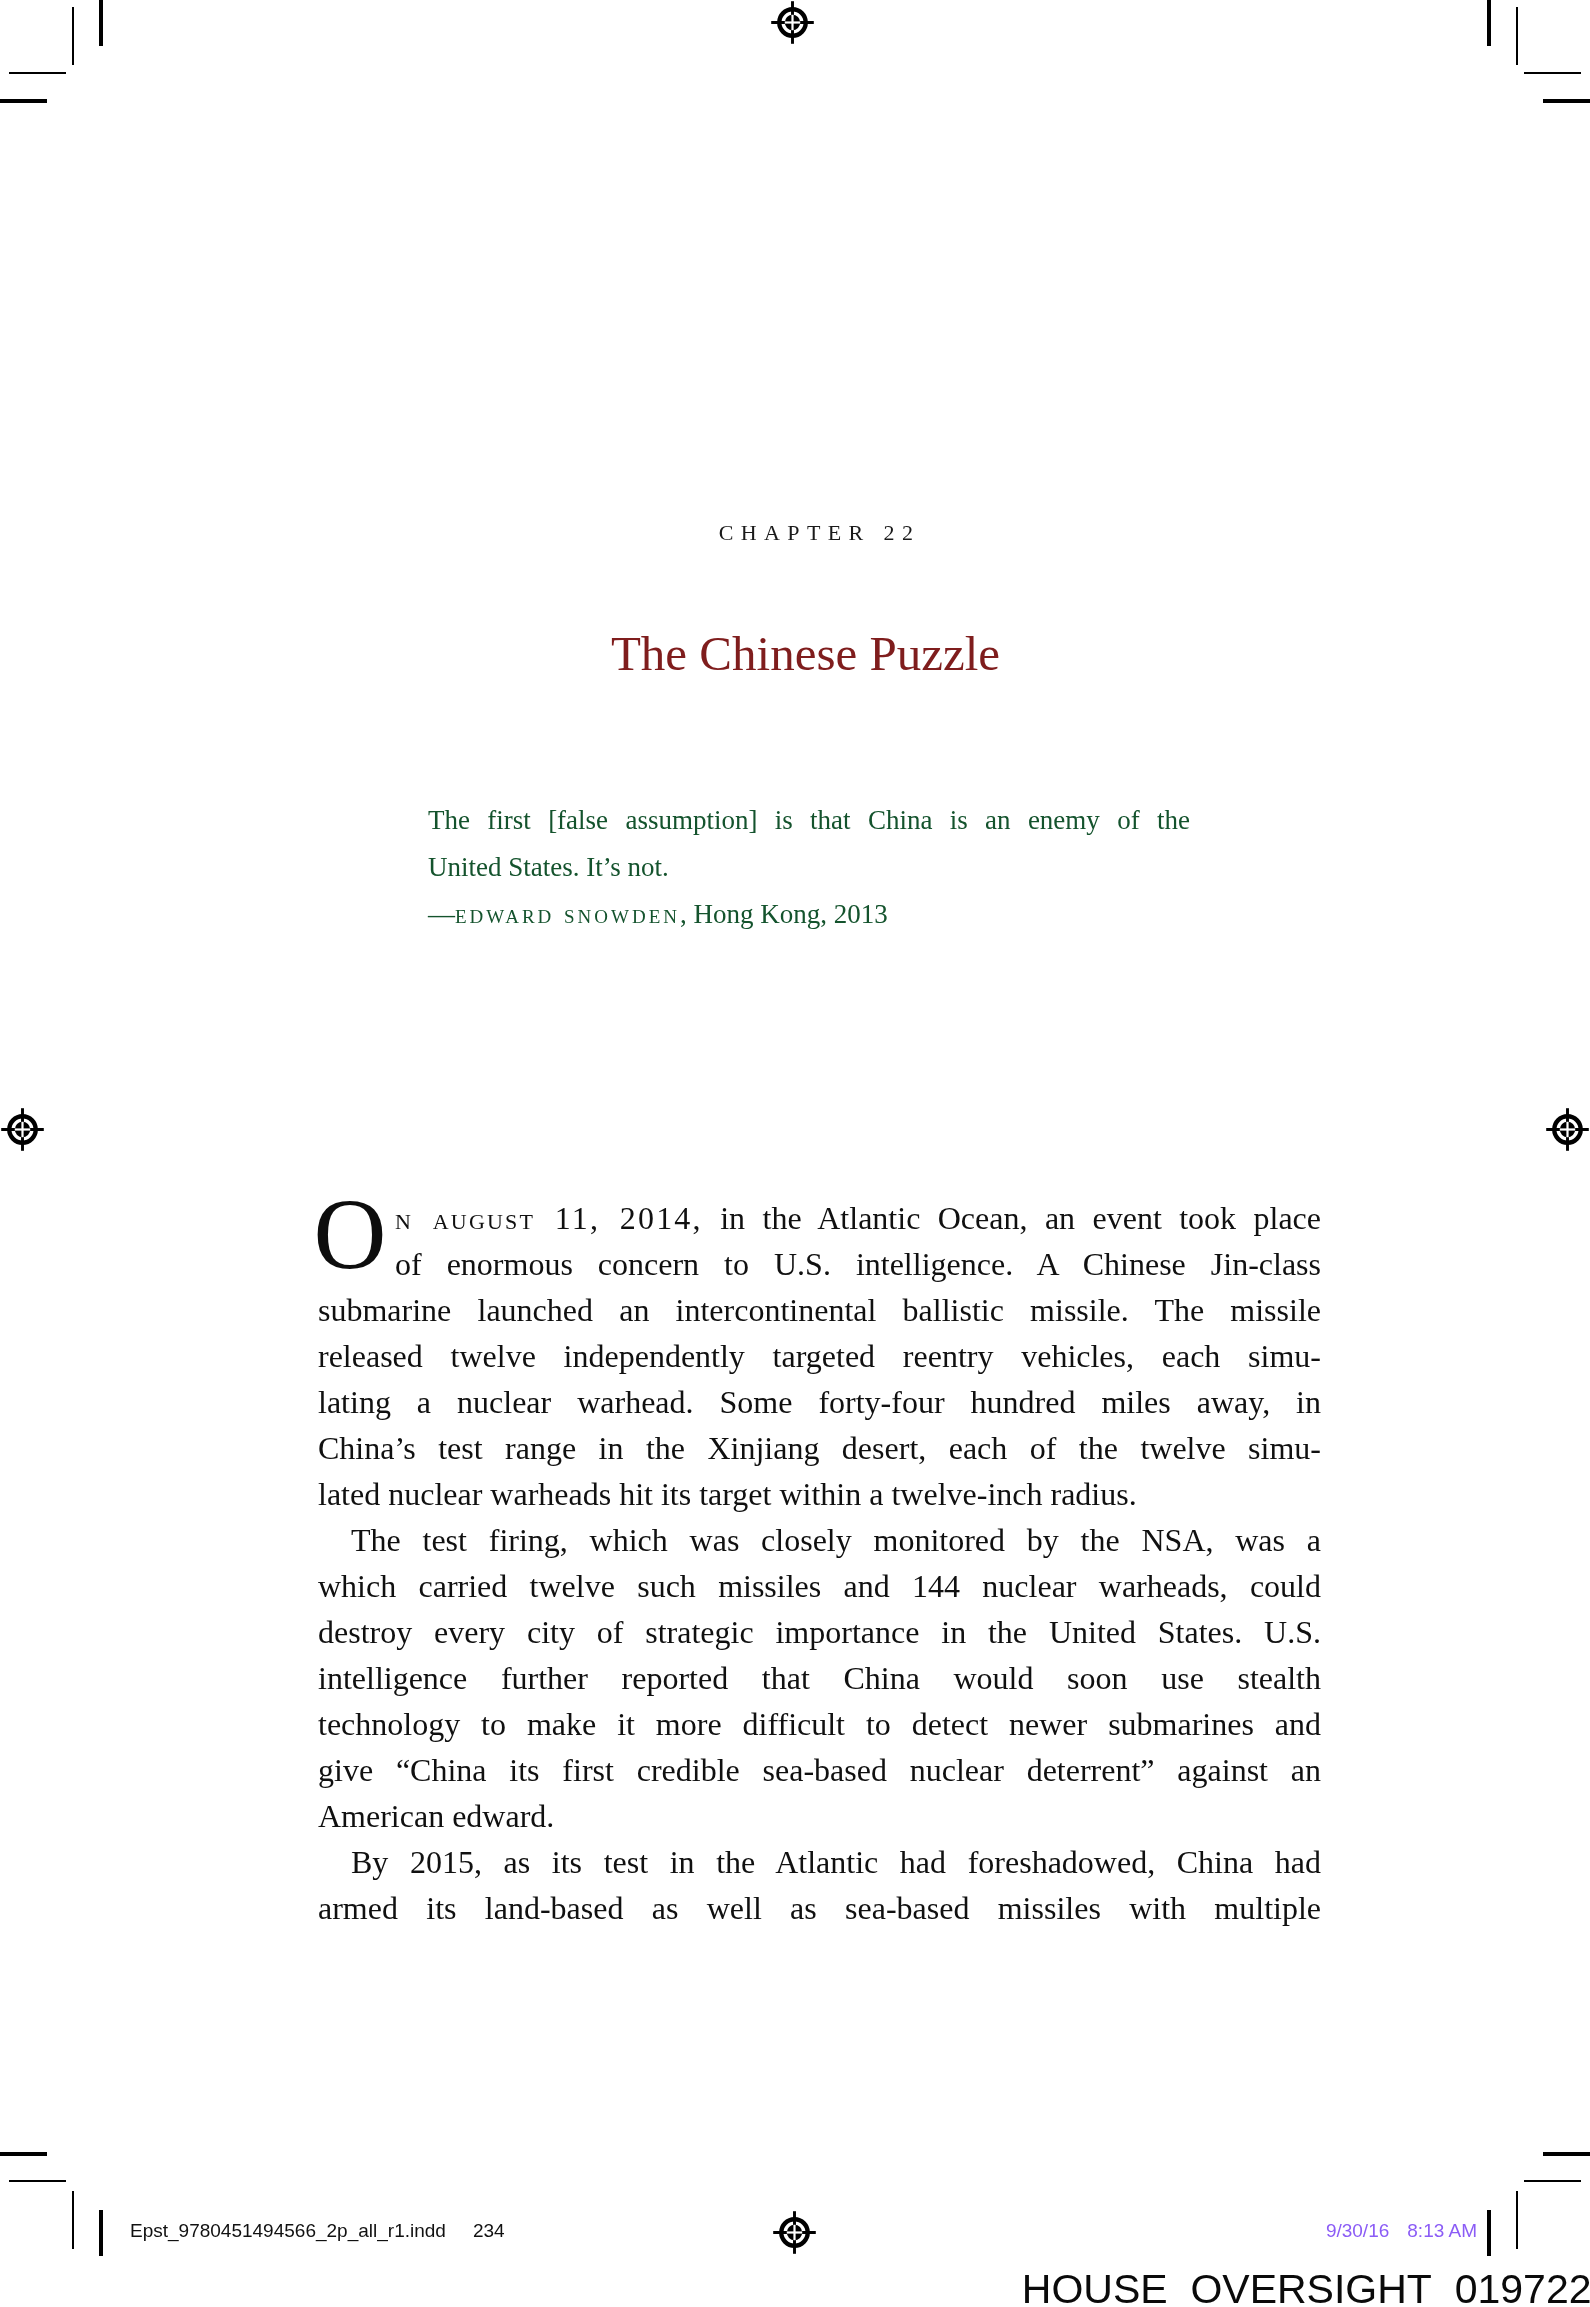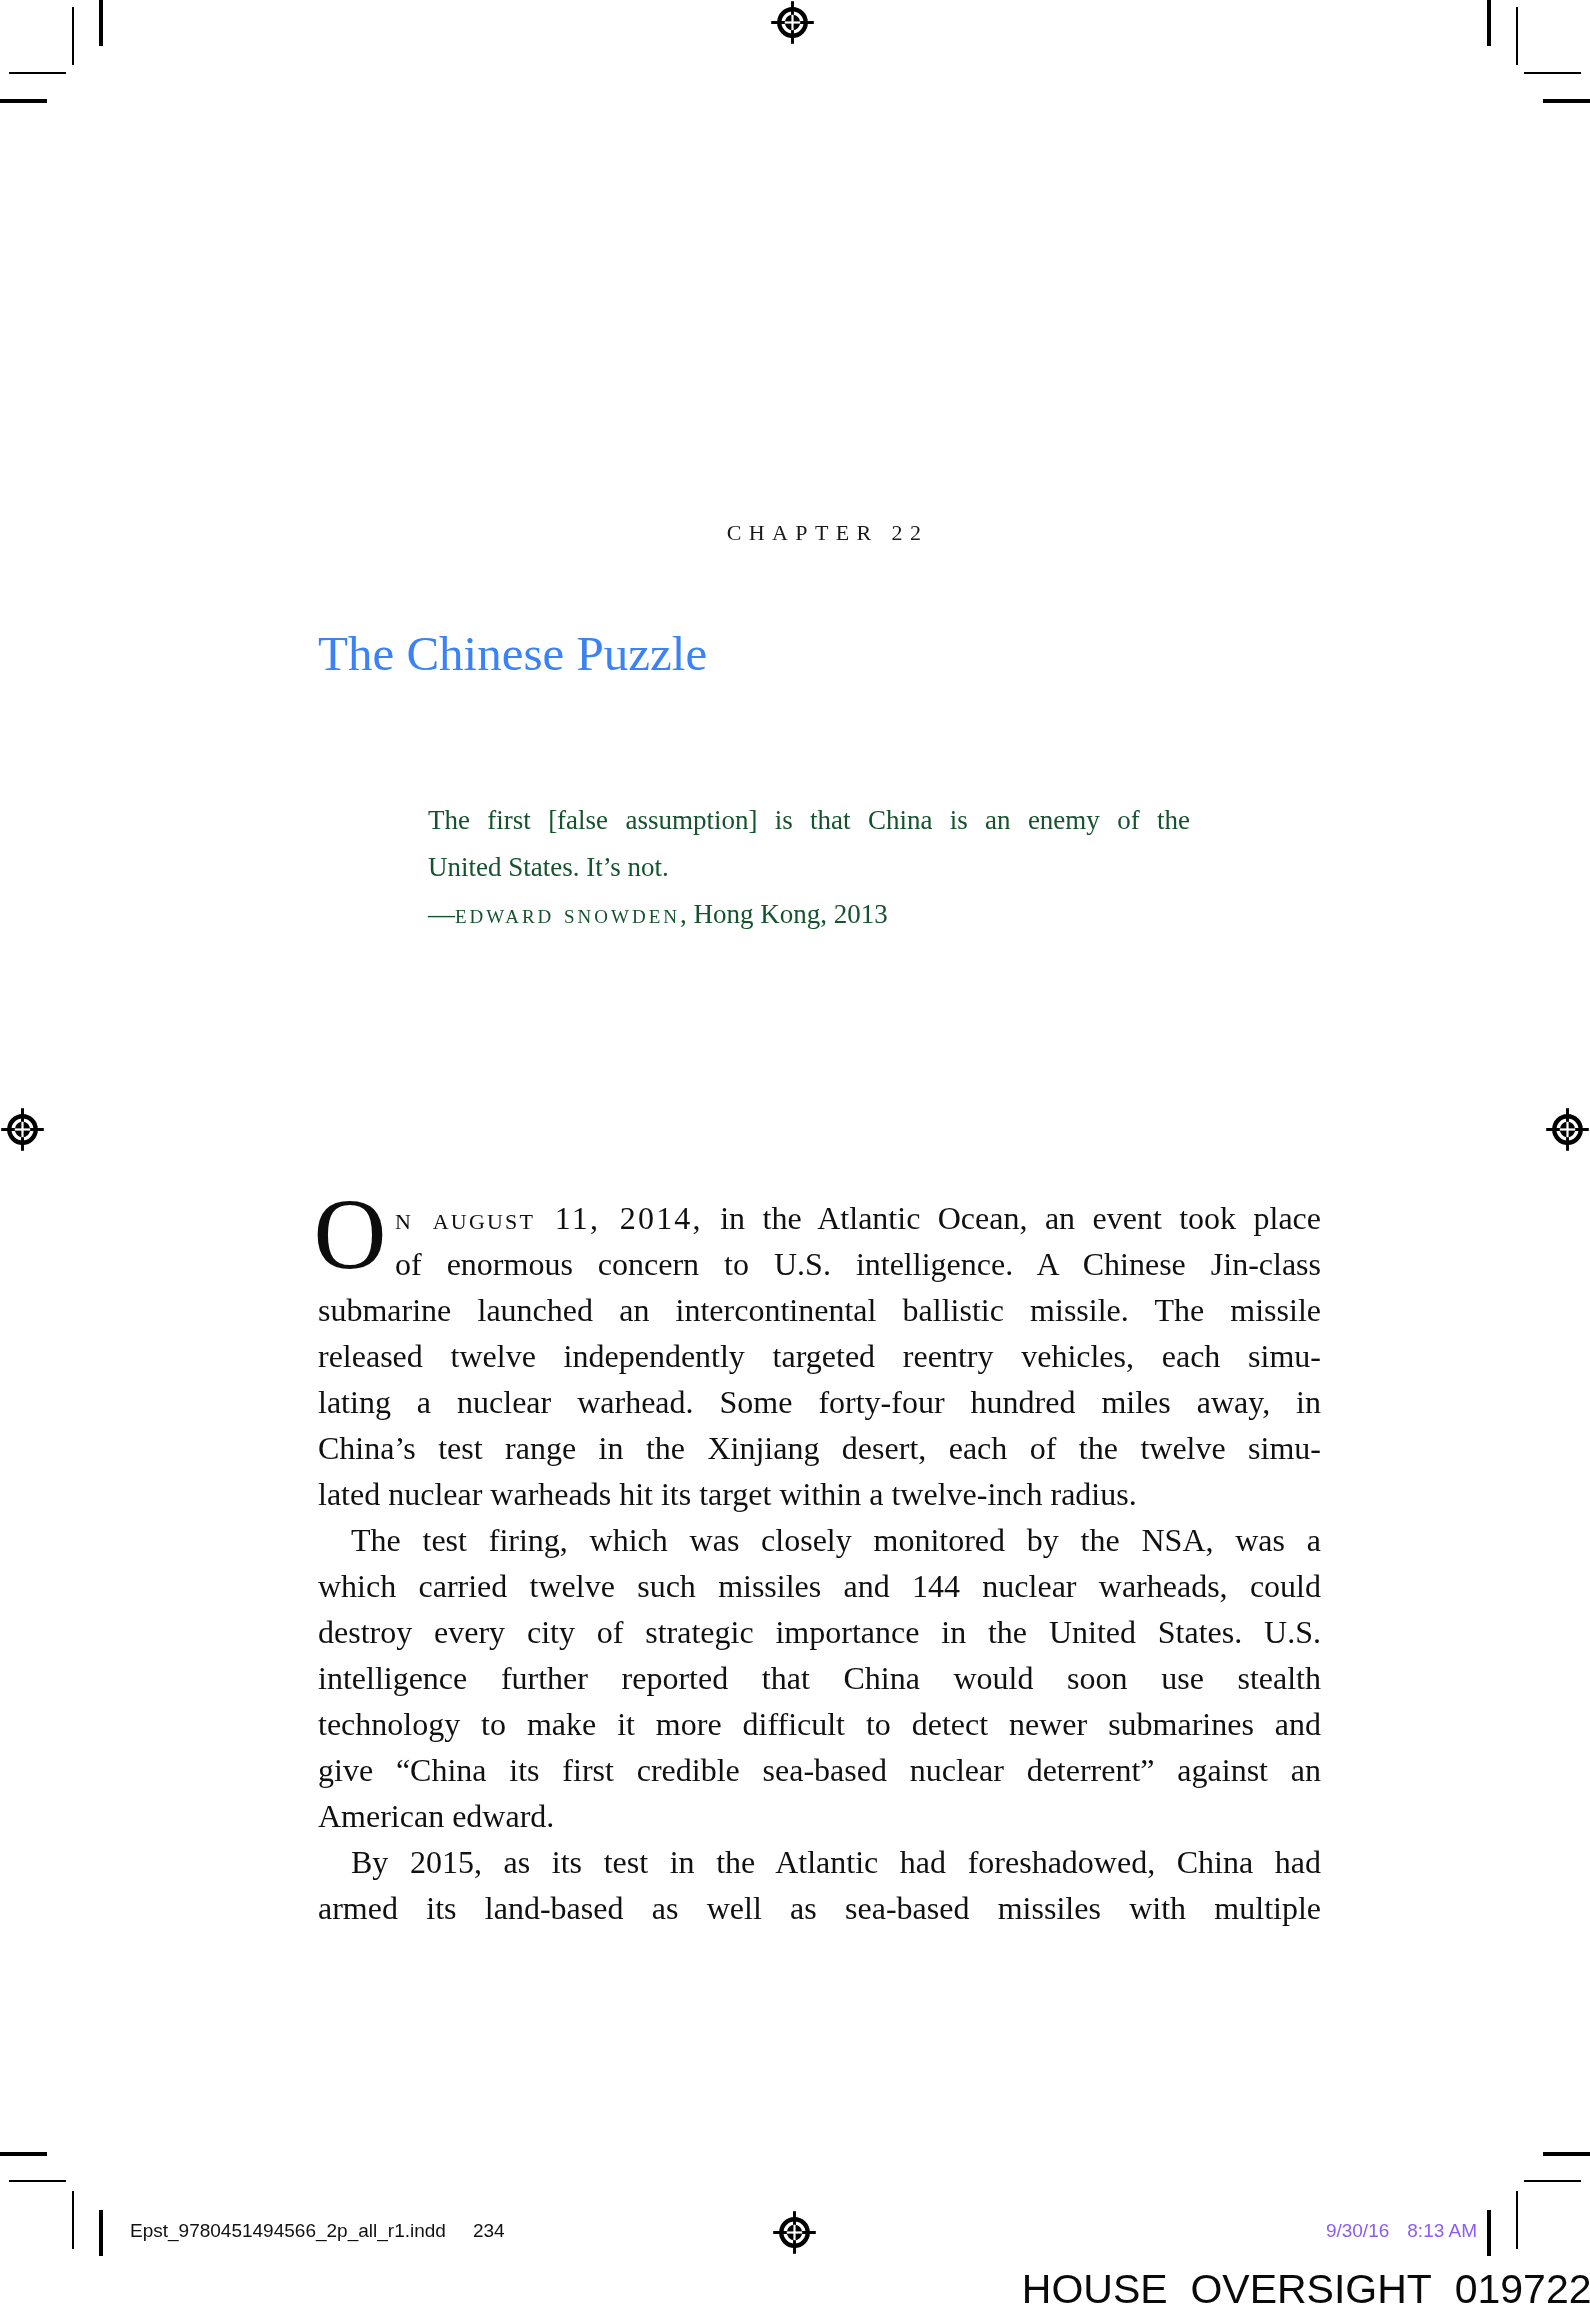--- a/index.html
+++ b/index.html
@@ -6,26 +6,26 @@
   .page{
     position:relative;width:1590px;height:2307px;background:#ffffff;
     font-family:"Liberation Serif","DejaVu Serif",serif;color:#141414;overflow:hidden;
   }
   
   .mark{position:absolute;background:#000;}
   
   .reg{position:absolute;width:47px;height:47px;}
   
   .chapter-label{
-    position:absolute;left:326px;top:520px;width:1003px;text-align:center;
+    position:absolute;left:318px;top:520px;width:1003px;text-align:center;
     font-size:22px;letter-spacing:7.4px;color:#1a1a1a;
   }
   .book-title{
-    position:absolute;left:318px;top:629px;width:1003px;
-    font-size:49px;line-height:1;color:#3b82f6;
+    position:absolute;left:304px;top:629px;width:1003px;text-align:center;
+    font-size:49px;line-height:1;color:#7f1d1d;
   }
   .epigraph{
     position:absolute;left:428px;top:797px;width:762px;
     font-size:27px;line-height:47px;color:#14532d;
   }
   .epigraph .jl{text-align:justify;text-align-last:justify;}
   .epigraph .endl{text-align:left;}
   .attribution{text-align:left;font-size:27px;}
   .sc-name{font-variant:small-caps;letter-spacing:3px;}
   .body-text{

